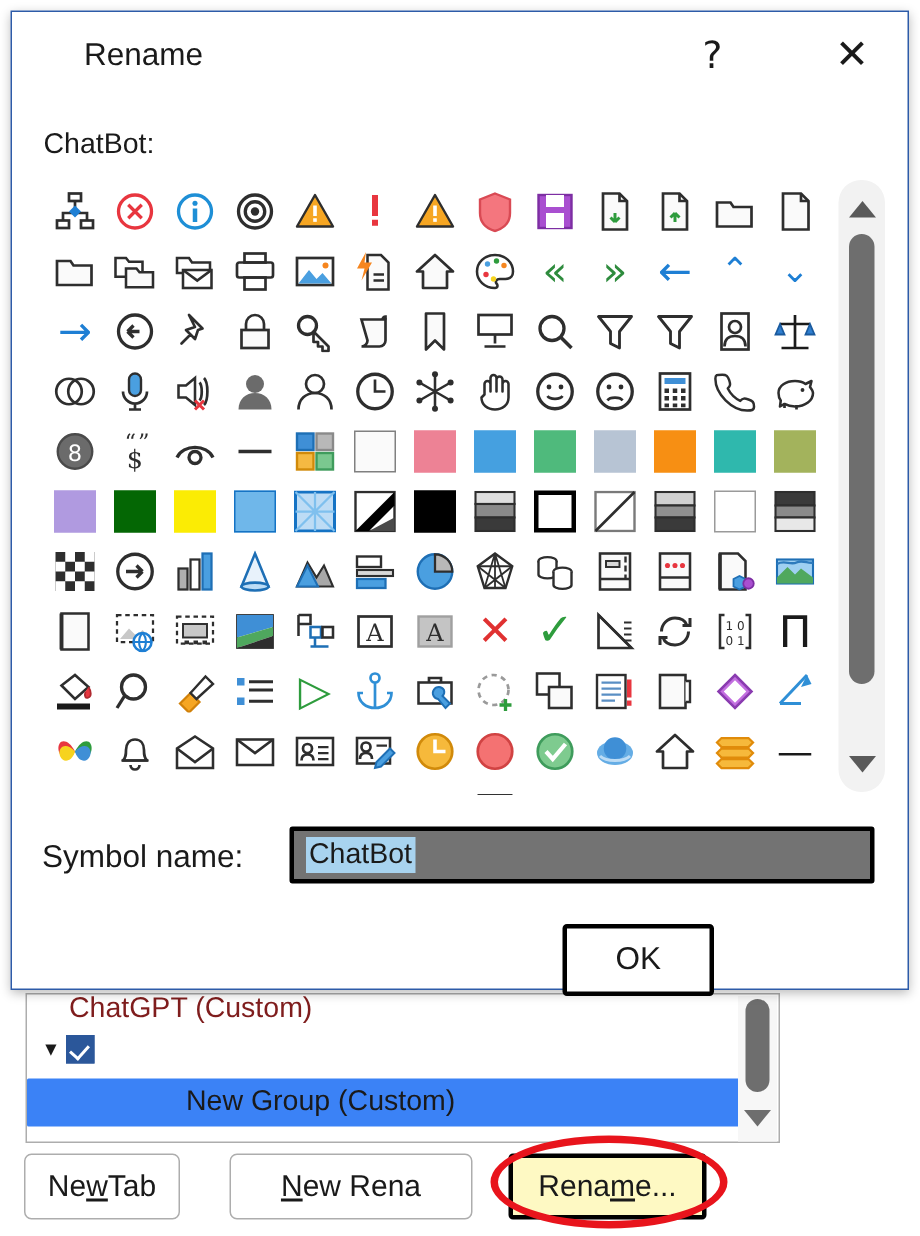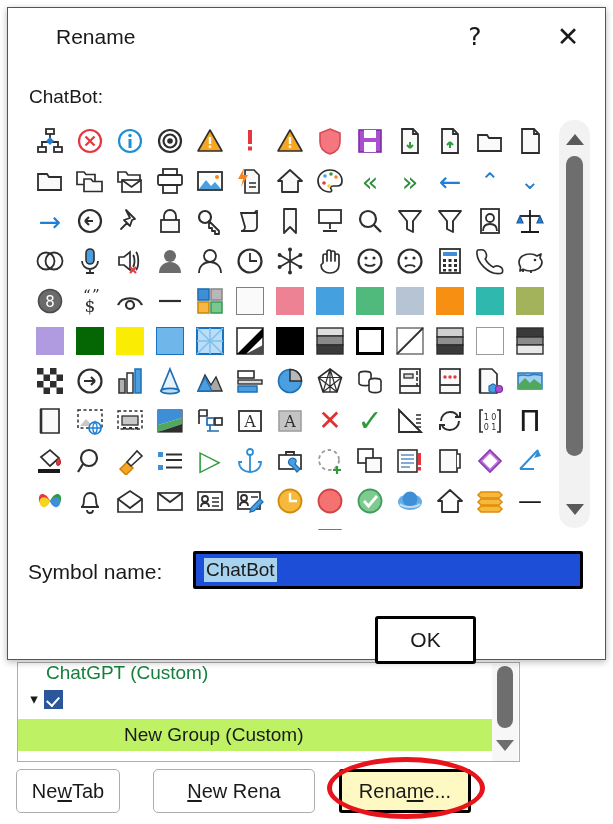--- a/index.html
+++ b/index.html
@@ -19,37 +19,37 @@
   }
   #owner-listbox{
     position:absolute;left:17px;top:662px;width:503px;height:100px;
     border:1px solid #adadad;background:#ffffff;box-sizing:border-box;
     overflow:hidden;
   }
   .list-row{
     position:absolute;left:0;height:32px;display:flex;align-items:center;
     font-size:19px;color:#1a1a1a;white-space:nowrap;
   }
-  #row-clipped{top:-6px;left:28px;color:#15803d;}
+  #row-clipped{top:-6px;left:28px;color:#7f1d1d;}
   #row-ai{top:20px;left:6px;}
   #row-newgroup{top:56px;left:0px;width:481px;}
   .chevron{
     width:20px;font-size:15px;color:#1a1a1a;text-align:center;
     font-family:"DejaVu Sans", sans-serif;line-height:1;
   }
   .cbx{
     width:19px;height:19px;background:#2b579a;border:1px solid #2b579a;
     box-sizing:border-box;margin-right:6px;position:relative;flex:0 0 auto;
   }
   .cbx::after{
     content:"";position:absolute;left:4px;top:3px;width:6px;height:10px;
     border:solid #ffffff;border-width:0 2px 2px 0;transform:rotate(42deg);
   }
   #newgroup-hl{
-    background:#bef264;width:481px;height:32px;display:flex;align-items:center;
+    background:#3b82f6;width:481px;height:32px;display:flex;align-items:center;
     padding-left:106px;box-sizing:border-box;border-radius:1px;
   }
   
   #list-scroll{
     position:absolute;right:1px;top:1px;width:26px;height:98px;background:#f7f7f7;
   }
   #list-thumb{
     position:absolute;left:5px;top:2px;width:16px;height:62px;
     background:#6e6e6e;border-radius:8px;
   }
@@ -148,21 +148,21 @@
     position:absolute;left:7px;top:36px;width:17px;height:300px;
     background:#6e6e6e;border-radius:9px;
   }
 
   
   #displayname-label{
     position:absolute;left:20px;top:552px;font-size:21px;color:#1a1a1a;
   }
   #displayname-input{
     position:absolute;left:185px;top:543px;width:390px;height:38px;
-    border:3px solid #000000;border-radius:2px;background:#1d4ed8;
+    border:3px solid #000000;border-radius:2px;background:#737373;
     box-sizing:border-box;display:flex;align-items:center;padding-left:8px;
   }
   #displayname-value{
     font-size:19px;color:#1a1a1a;background:#a8d3ef;padding:1px 2px;
   }
 
   
   .dlg-btn{
     position:absolute;height:48px;display:flex;align-items:center;
     justify-content:center;font-size:21px;color:#1a1a1a;box-sizing:border-box;

